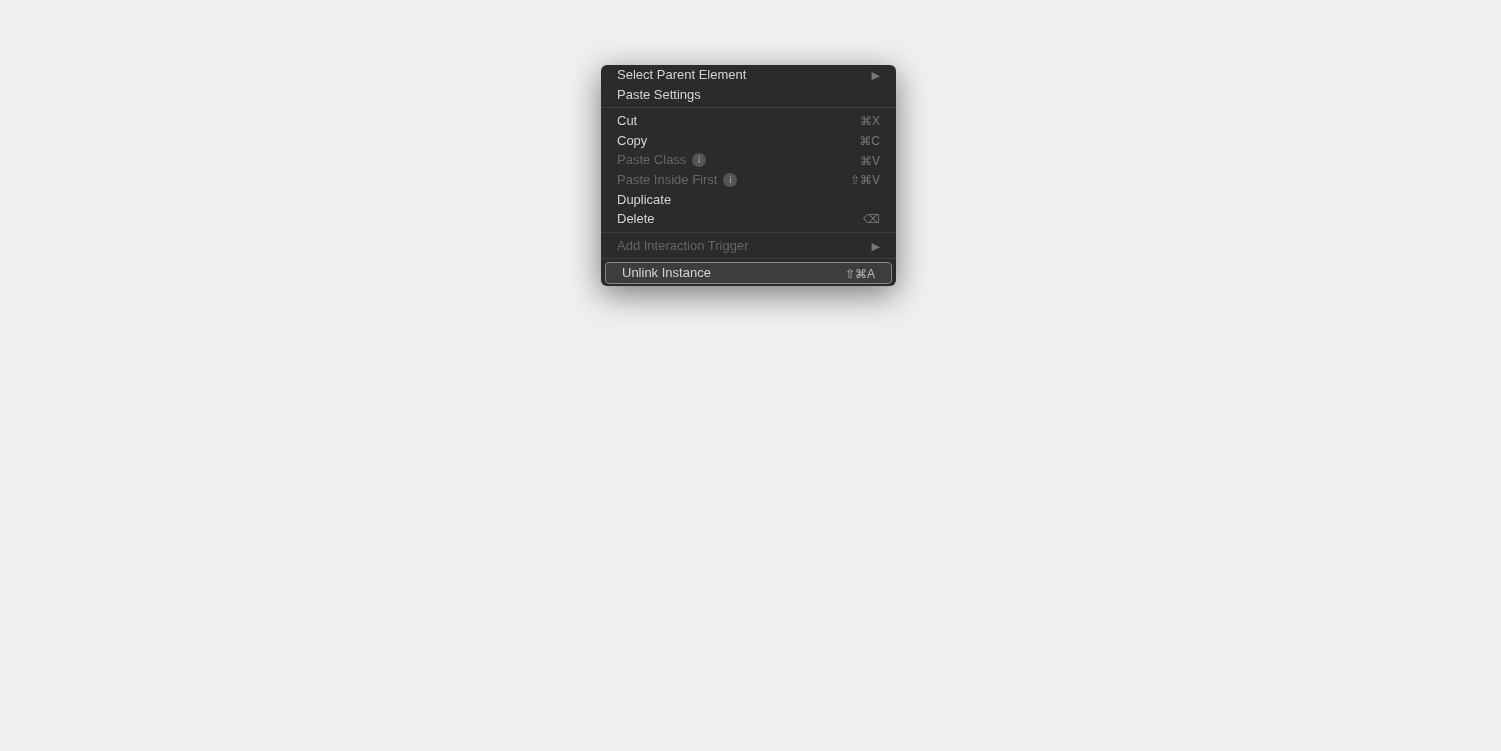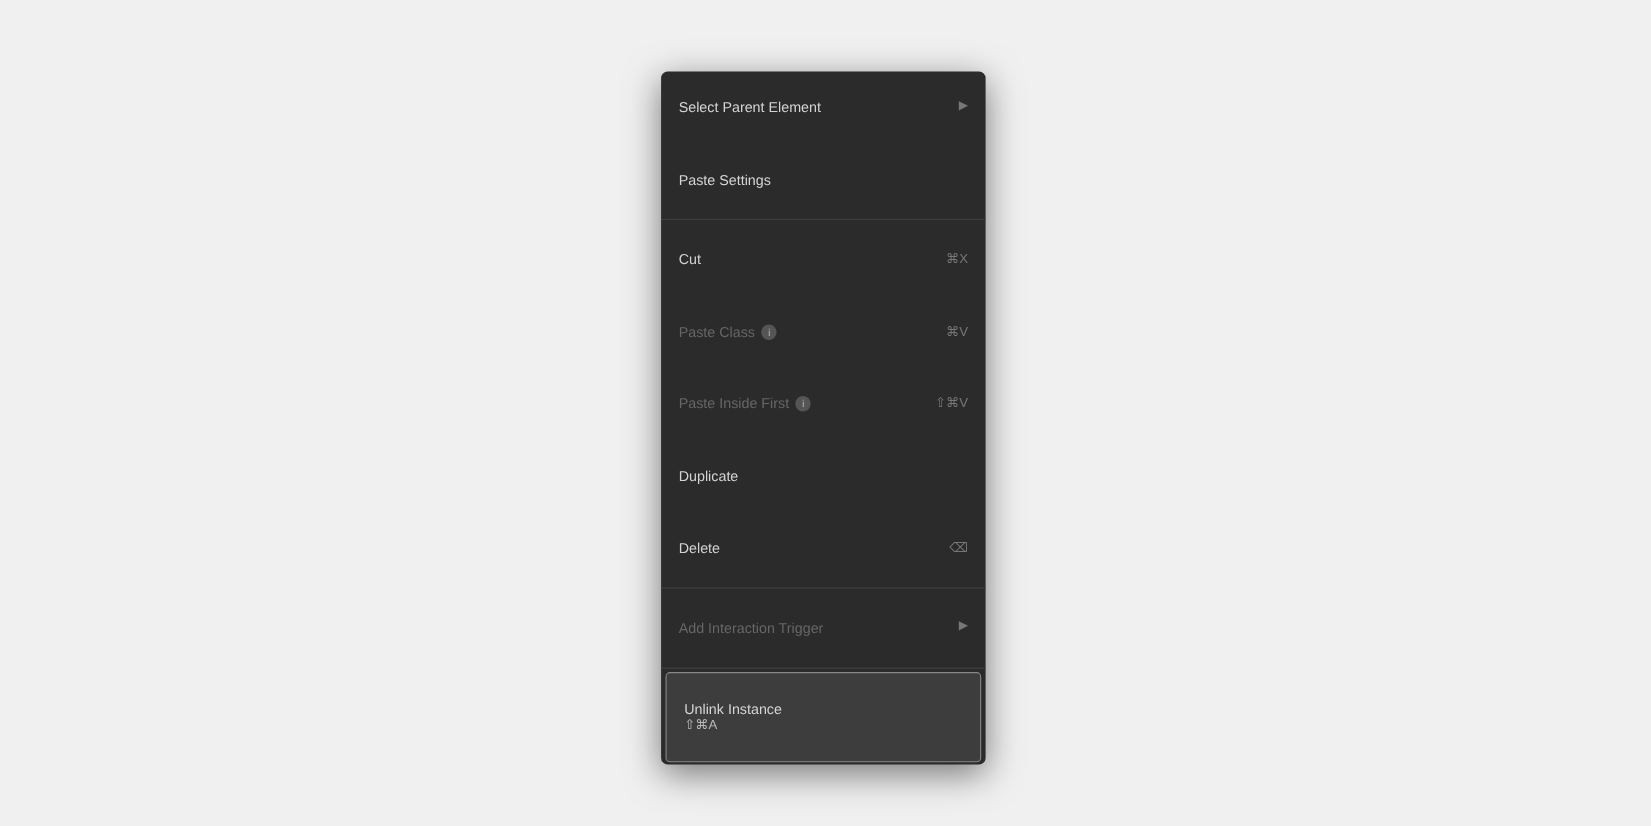--- a/index.html
+++ b/index.html
@@ -25,39 +25,38 @@
       top: 65px;
       width: 295px;
       background-color: #2b2b2b;
       border-radius: 6px;
       overflow: hidden;
       box-shadow: 0 8px 32px rgba(0,0,0,0.5);
     }
 
     .menu-item {
       display: flex;
-      align-items: flex-start;
+      align-items: flex-end;
       justify-content: space-between;
-      padding: 25px 16px;
+      padding: 2px 16px;
       cursor: pointer;
       color: #d4d4d4;
       font-size: 13px;
       line-height: 1.2;
     }
 
     .menu-item.disabled {
       color: #666666;
       cursor: default;
     }
 
     .menu-item.active {
       background-color: #3d3d3d;
       border: 1px solid #777;
       border-radius: 4px;
-      flex-direction: column;
     }
 
     .menu-item .shortcut {
       color: #777777;
       font-size: 12px;
     }
 
     .menu-item .label-row {
       display: flex;
       align-items: center;
@@ -102,20 +101,24 @@
   <div class="menu-item">
     <span>Paste Settings</span>
   </div>
 
   <div class="divider"></div>
 
   <div class="menu-item">
     <span>Cut</span>
     <span class="shortcut">⌘X</span>
   </div>
+  <div class="menu-item">
+    <span>Copy</span>
+    <span class="shortcut">⌘C</span>
+  </div>
   <div class="menu-item disabled">
     <span class="label-row">
       <span>Paste Class</span>
       <span class="info-dot">i</span>
     </span>
     <span class="shortcut">⌘V</span>
   </div>
   <div class="menu-item disabled">
     <span class="label-row">
       <span>Paste Inside First</span>

